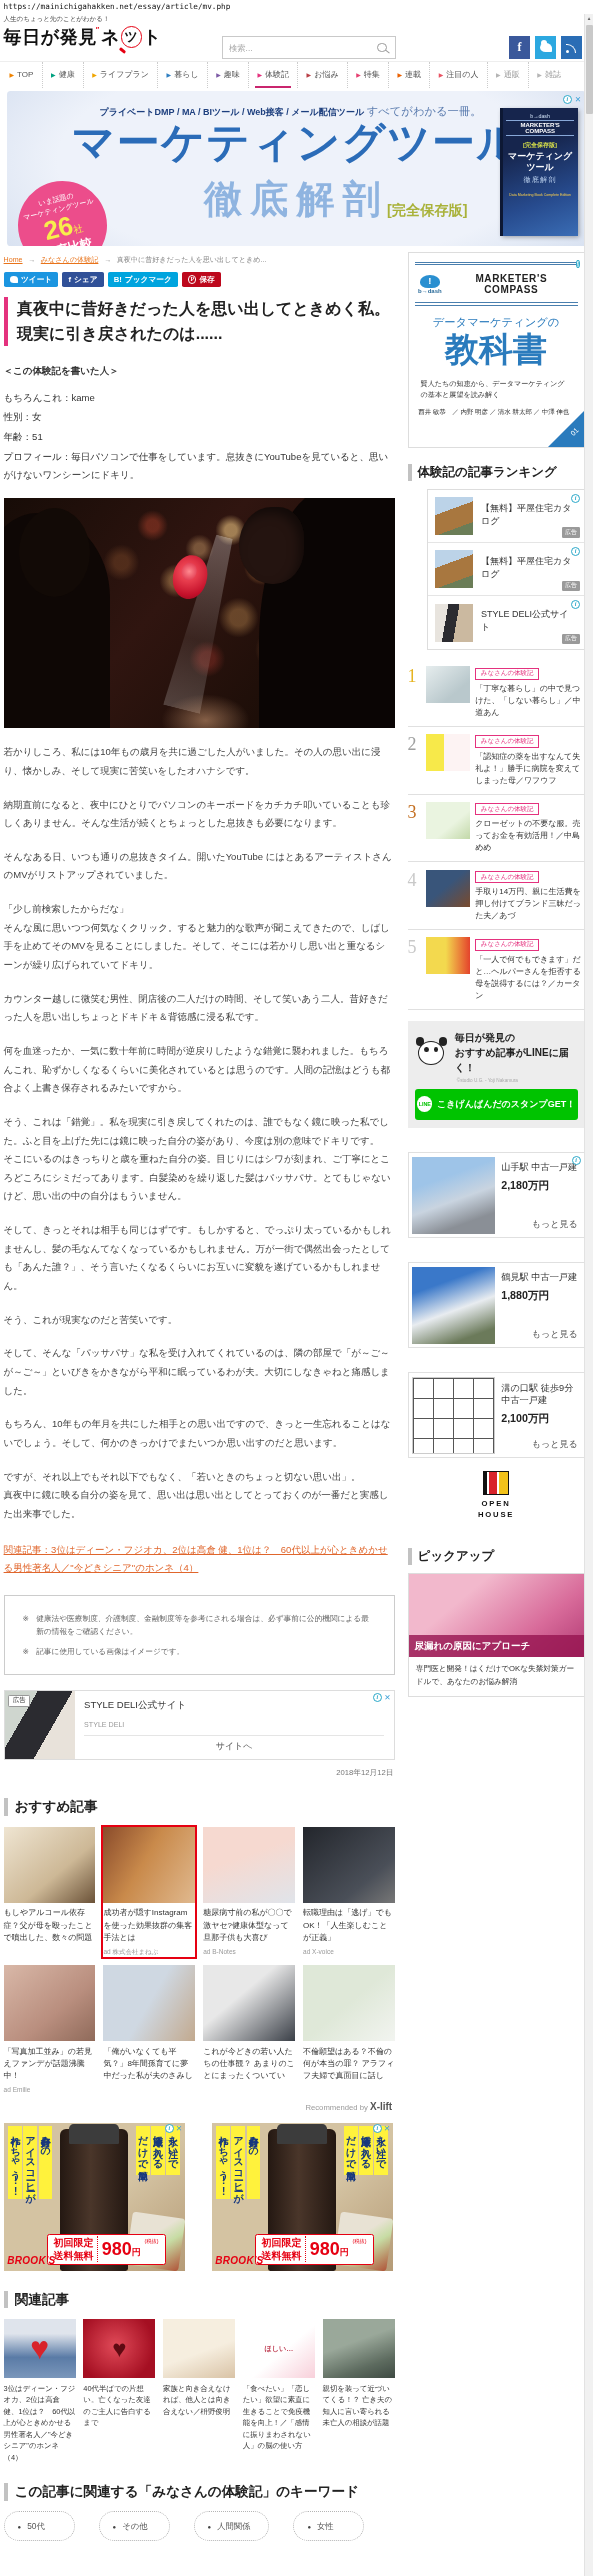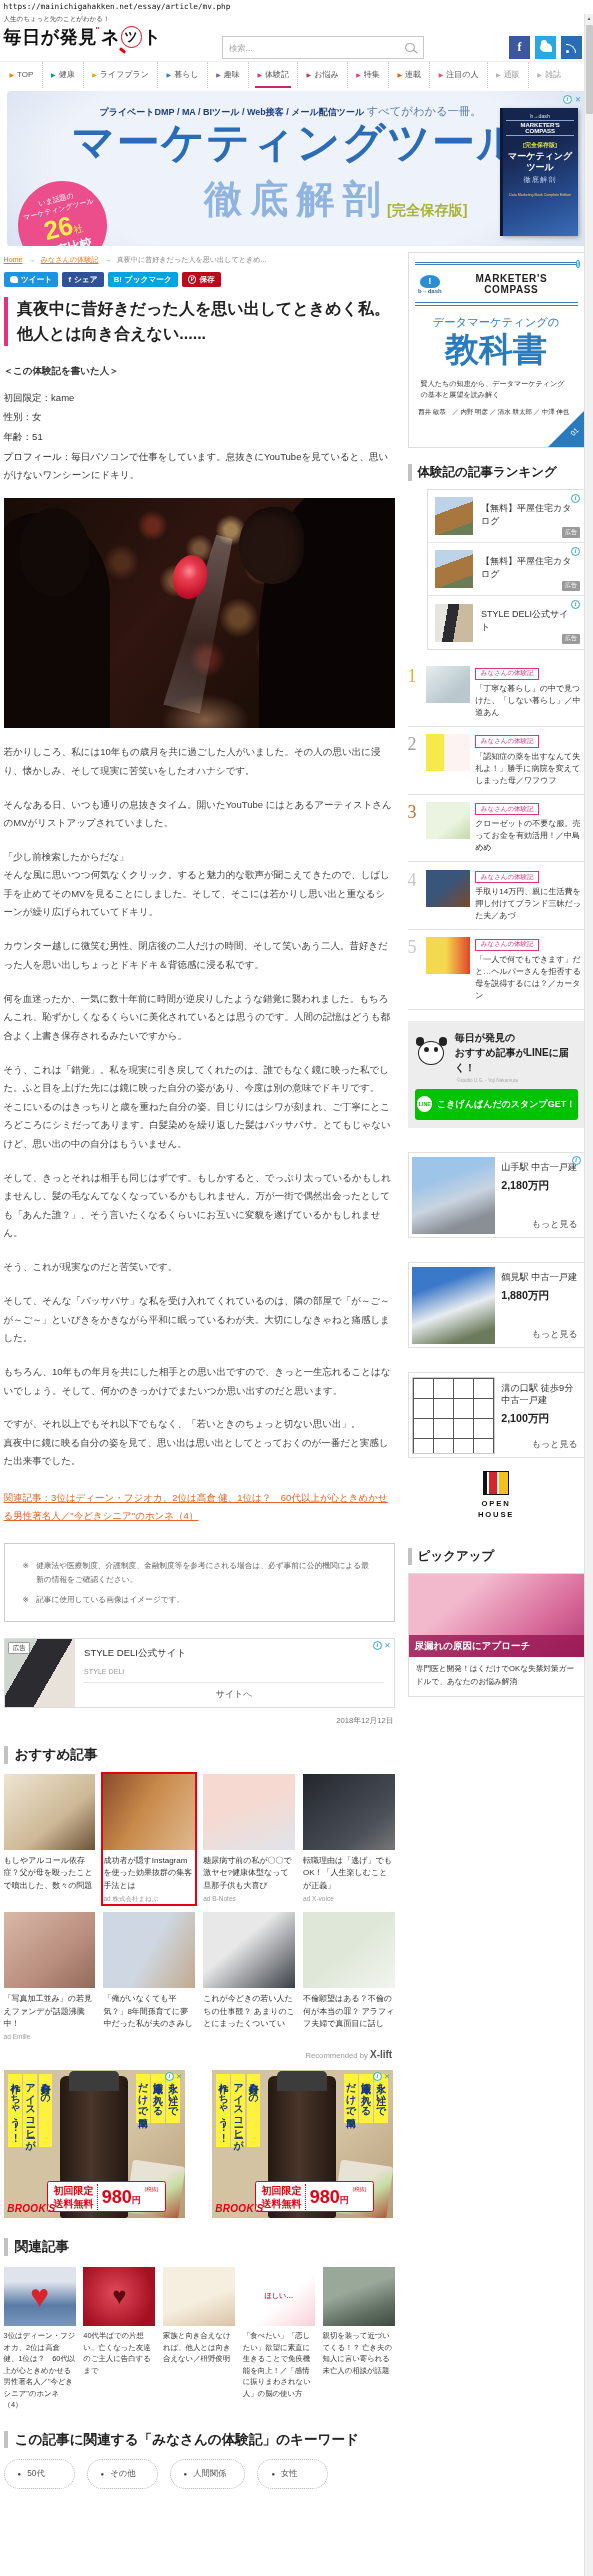--- a/index.html
+++ b/index.html
@@ -9,21 +9,21 @@
 
 .url-bar { font-family:"DejaVu Sans Mono","Liberation Mono",monospace; font-size:7.7px; color:#111; padding:2.4px 3.6px; background:#fff; }
 
 
 .site-header { position:relative; height:47px; padding:1.2px 6px 0 3.6px; }
 .tagline { font-size:6.5px; color:#444; margin-bottom:1.2px; }
 .logo { font-size:18px; font-weight:bold; color:#111; letter-spacing:0.6px; display:inline-flex; align-items:center; }
 .logo .mag { position:relative; display:inline-block; width:21.4px; height:21.4px; line-height:20px; text-align:center; border:1.8px solid #e60012; border-radius:50%; color:#111; font-size:13px; margin:0 0.6px; }
 .logo .mag::after { content:""; position:absolute; left:-2.4px; bottom:-5.3px; width:7.1px; height:3px; background:#e60012; transform:rotate(40deg); border-radius:1.2px; }
 .logo .spark { color:#e60012; font-size:7.1px; position:relative; top:-7.1px; left:-1.2px; }
-.search-wrap { position:absolute; left:222px; top:22.5px; width:202px; height:22.5px; border:0.6px solid #c9c9c9; display:flex; align-items:center; background:#fff; }
+.search-wrap { position:absolute; left:222px; top:22.5px; width:174px; height:22.5px; border:0.6px solid #c9c9c9; display:flex; align-items:center; background:#fff; }
 .search-wrap input { border:none; outline:none; flex:1; font-size:8.3px; color:#333; padding:0 6px; font-family:inherit; }
 .search-wrap input::placeholder { color:#aaa; }
 .search-icon { width:9.5px; height:9.5px; border:1.2px solid #9a9a9a; border-radius:50%; position:relative; margin-right:8.3px; flex:none; }
 .search-icon::after { content:""; position:absolute; width:4.7px; height:1.2px; background:#9a9a9a; right:-4.2px; bottom:-1.2px; transform:rotate(40deg); }
 .social { position:absolute; right:10.7px; top:22.5px; display:flex; gap:4.7px; }
 .sbtn { width:21.4px; height:22.5px; display:flex; align-items:center; justify-content:center; color:#fff; font-weight:bold; font-size:12px; }
 .sbtn.fb { background:#3a589b; font-family:"Liberation Serif",serif; }
 .sbtn.tw { background:#2ca8e0; }
 .sbtn.rss { background:#2a6db5; }
 .tw-bird { width:12px; height:9.5px; background:#fff; border-radius:60% 70% 10% 60%; position:relative; }
@@ -174,21 +174,21 @@
 .relt0 { background:linear-gradient(180deg,#dfe4ec 25%,#5a7ba6 65%,#7b97bb); }
 .relt0::after { content:"♥"; color:#d8232a; font-size:32px; }
 .relt1 { background:radial-gradient(circle at 45% 45%, #e04a58, #a50f22 75%); }
 .relt1::after { content:"♥"; color:#5e0a12; font-size:24px; }
 .relt2 { background:linear-gradient(160deg,#f6eedf 55%,#d9c3a6); }
 .relt3 { background:linear-gradient(140deg,#fff 55%,#f8d0da); }
 .relt3::after { content:"ほしい…"; color:#c2465a; font-size:7.1px; font-weight:bold; }
 .relt4 { background:linear-gradient(160deg,#9aa89a 40%,#5d6b5f 75%,#3e4a42); }
 
 
-.kw-pills { display:flex; gap:12px; margin:10.7px 0 24px 0; }
+.kw-pills { display:flex; gap:24px; margin:10.7px 0 24px 0; }
 .kw-pill { border:0.6px dotted #b5b5b5; border-radius:15.4px; padding:8.3px 18px 8.3px 13px; font-size:8.3px; color:#555; min-width:71px; }
 .kw-pill::before { content:"●"; font-size:6px; margin-right:6px; color:#444; }
 
 
 .side-box { position:relative; border:0.6px solid #ddd; background:#fff; margin-bottom:8.3px; }
 .compass-ad { padding:7.1px 6px 0 6px; height:196px; text-align:center; }
 .cp-rule { border-top:1.2px solid #4a7fae; margin:1.2px 0; }
 .cp-head { display:flex; align-items:center; gap:4.7px; padding:6px 2.4px; }
 .cp-logo { width:26px; text-align:center; }
 .cp-cloud { width:20px; height:13px; background:#2a8fd0; border-radius:50% 50% 40% 40%; margin:0 auto; position:relative; }
@@ -385,39 +385,40 @@
     <a class="share-btn ht">
           <b>B!</b>
           <span>ブックマーク</span>
         </a>
     <a class="share-btn pin">
           <span class="pin-p">P</span>
           <span>保存</span>
         </a>
   </div>
 
-  <h1 class="article-title">真夜中に昔好きだった人を思い出してときめく私。他人とは向き合えない......</h1>
+  <h1 class="article-title">真夜中に昔好きだった人を思い出してときめく私。現実に引き戻されたのは......</h1>
 
   <div class="author-block">
     <div class="ah">＜この体験記を書いた人＞</div>
-    <p>初回限定：kame</p>
+    <p>もちろんこれ：kame</p>
     <p>性別：女</p>
     <p>年齢：51</p>
     <p>プロフィール：毎日パソコンで仕事をしています。息抜きにYouTubeを見ていると、思いがけないワンシーンにドキリ。</p>
   </div>
 
   <div class="article-image">
     <div class="sil-right"></div>
     <div class="sil-left"></div>
     <div class="cello"></div>
     <div class="rose"></div>
     <div class="hand-glow"></div>
   </div>
 
   <p class="para">若かりしころ、私には10年もの歳月を共に過ごした人がいました。その人の思い出に浸り、懐かしみ、そして現実に苦笑いをしたオハナシです。</p>
+  <p class="para">納期直前になると、夜中にひとりでパソコンのキーボードをカチカチ叩いていることも珍しくありません。そんな生活が続くとちょっとした息抜きも必要になります。</p>
   <p class="para">そんなある日、いつも通りの息抜きタイム。開いたYouTube にはとあるアーティストさんのMVがリストアップされていました。</p>
   <p class="para">「少し前検索したからだな」
 そんな風に思いつつ何気なくクリック。すると魅力的な歌声が聞こえてきたので、しばし手を止めてそのMVを見ることにしました。そして、そこには若かりし思い出と重なるシーンが繰り広げられていてドキリ。</p>
   <p class="para">カウンター越しに微笑む男性、閉店後の二人だけの時間、そして笑いあう二人。昔好きだった人を思い出しちょっとドキドキ＆背徳感に浸る私です。</p>
   <p class="para">何を血迷ったか、一気に数十年前に時間が逆戻りしたような錯覚に襲われました。もちろんこれ、恥ずかしくなるくらいに美化されているとは思うのです。人間の記憶はどうも都合よく上書き保存されるみたいですから。</p>
   <p class="para">そう、これは「錯覚」。私を現実に引き戻してくれたのは、誰でもなく鏡に映った私でした。ふと目を上げた先には鏡に映った自分の姿があり、今度は別の意味でドキリです。
 そこにいるのはきっちりと歳を重ねた自分の姿。目じりにはシワが刻まれ、ご丁寧にところどころにシミだってあります。白髪染めを繰り返した髪はパッサパサ。とてもじゃないけど、思い出の中の自分はもういません。</p>
   <p class="para">そして、きっとそれは相手も同じはずです。もしかすると、でっぷり太っているかもしれませんし、髪の毛なんてなくなっているかもしれません。万が一街で偶然出会ったとしても「あんた誰？」、そう言いたくなるくらいにお互いに変貌を遂げているかもしれません。</p>
   <p class="para">そう、これが現実なのだと苦笑いです。</p>
   <p class="para">そして、そんな「パッサパサ」な私を受け入れてくれているのは、隣の部屋で「が～ご～が～ご～」といびきをかきながら平和に眠っているわが夫。大切にしなきゃねと痛感しました。</p>

